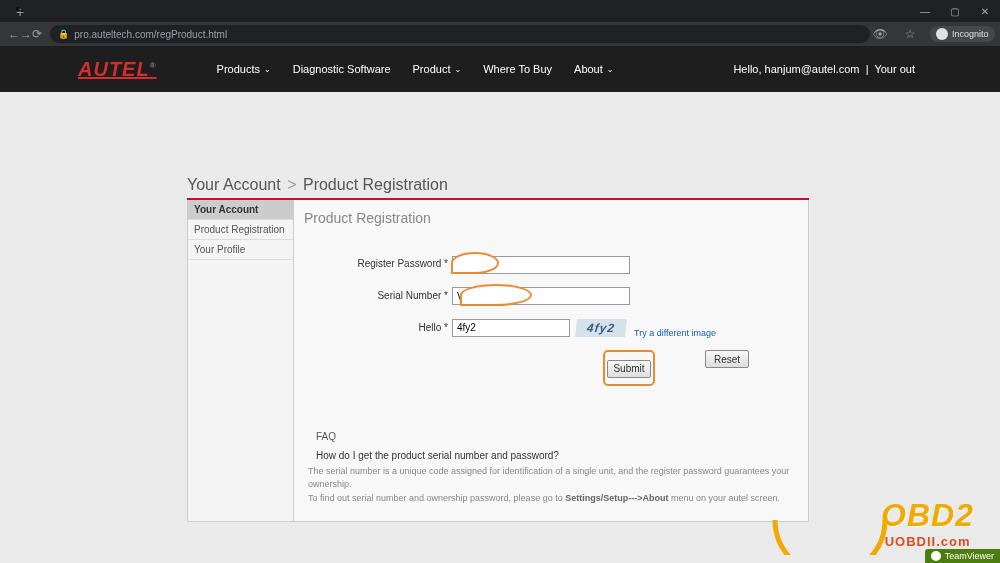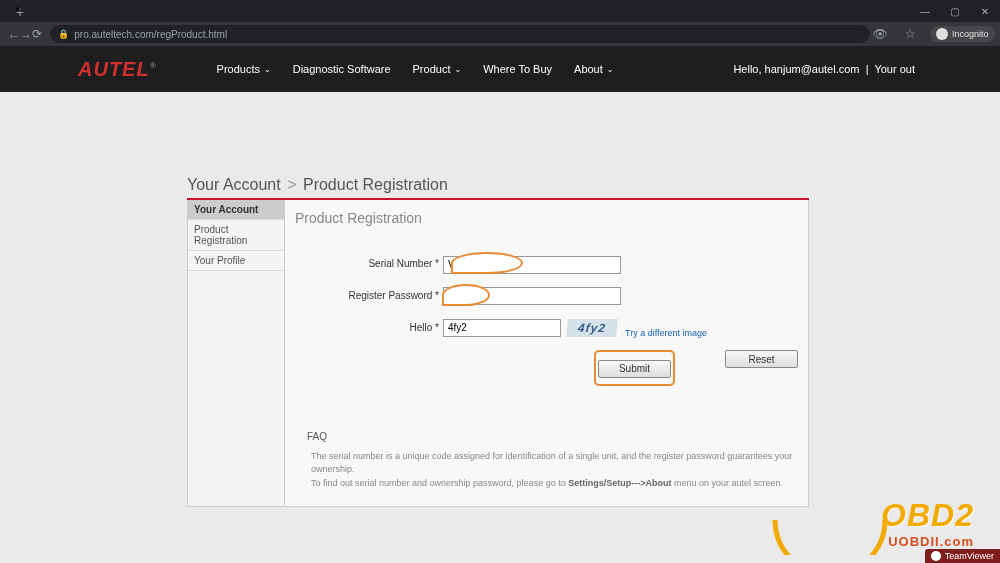--- a/index.html
+++ b/index.html
@@ -17,21 +17,21 @@
 .nav-bar { height: 24px; background: #35363a; display: flex; align-items: center; padding: 0 8px; }
 .nav-btn { color: #9aa0a6; width: 20px; text-align: center; font-size: 12px; }
 .url-bar { background: #202124; border-radius: 12px; height: 18px; flex: 0 0 820px; margin-left: 8px; display: flex; align-items: center; padding-left: 8px; color: #9aa0a6; font-size: 10px; }
 .lock { margin-right: 5px; font-size: 9px; }
 .nav-right { margin-left: auto; display: flex; align-items: center; gap: 10px; }
 .incog-badge { background: #45474a; color: #e0e0e0; font-size: 9px; padding: 2px 6px; border-radius: 9px; display: flex; align-items: center; gap: 4px; }
 .incog-icon { width: 12px; height: 12px; background: #e0e0e0; border-radius: 50%; display: inline-block; }
 
 
 .site-header { background: #1e1e1e; height: 46px; display: flex; align-items: center; padding: 0 85px 0 78px; }
-.logo { color: #d32f2f; font-weight: 900; font-size: 20px; letter-spacing: 1px; font-style: italic; }
+.logo { color: #d32f2f; font-weight: 900; font-size: 20px; letter-spacing: 1px; font-style: italic; text-decoration: underline; }
 .logo sup { font-size: 8px; color: #888; }
 .main-nav { display: flex; gap: 22px; margin-left: 60px; }
 .nav-item { color: #fff; font-size: 11px; display: flex; align-items: center; gap: 4px; }
 .chev { font-size: 8px; }
 .user-area { margin-left: auto; color: #fff; font-size: 11px; }
 .user-area a { color: #fff; text-decoration: none; }
 
 
 .content-wrap { padding: 84px 0 0 187px; }
 .breadcrumb { font-size: 16px; color: #555; margin-bottom: 4px; }
@@ -52,39 +52,39 @@
 .form-input { width: 178px; height: 18px; border: 1px solid #999; background: #fff; padding: 0 4px; font-size: 10px; }
 .input-wrap { position: relative; }
 .redact { position: absolute; left: 8px; top: -2px; width: 72px; height: 22px; background: #fff; border: 2px solid #e88b35; border-radius: 50% 50% 50% 0 / 50% 50% 50% 30%; z-index: 2; }
 .redact.shift { left: -1px; width: 48px; }
 
 .form-input.code { width: 118px; }
 .captcha { width: 50px; height: 18px; margin-left: 6px; background: #d5e2ea; color: #3a5a8a; font-style: italic; font-weight: bold; font-size: 12px; display: flex; align-items: center; justify-content: center; letter-spacing: 1px; transform: skewX(-6deg); }
 .try-link { color: #1a5fb4; font-size: 9px; margin-left: 8px; text-decoration: none; margin-top: 11px; }
 
 .btn-row { display: flex; gap: 56px; margin-left: 150px; margin-top: 8px; }
-.btn { width: 73px; height: 18px; border: 1px solid #888; background: linear-gradient(#f8f8f8, #ddd); font-size: 10px; color: #333; border-radius: 2px; cursor: pointer; position: relative; }
+.btn { width: 44px; height: 18px; border: 1px solid #888; background: linear-gradient(#f8f8f8, #ddd); font-size: 10px; color: #333; border-radius: 2px; cursor: pointer; position: relative; }
 .btn-highlight { border: 2px solid #e88b35; border-radius: 5px; padding: 6px 2px; margin-left: 149px; margin-right: -6px; }
 
 .cursor { position: absolute; top: 4px; left: 15px; font-size: 10px; pointer-events: none; color: #000; transform: rotate(-10deg); }
 
 .faq { margin-top: 45px; font-size: 10px; }
 .faq-title { color: #555; margin-bottom: 8px; padding-left: 12px; }
 .faq-q { color: #333; margin-left: 12px; margin-bottom: 4px; }
-.faq-a { color: #888; margin-left: 16px; line-height: 1.5; font-size: 9px; }
+.faq-a { color: #888; margin-left: 4px; line-height: 1.5; font-size: 9px; }
 .faq-a b { color: #666; }
 
 
-.watermark { position: absolute; bottom: 14px; right: 26px; text-align: right; }
+.watermark { position: absolute; bottom: 14px; right: 26px; text-align: center; }
 .wm1 { font-size: 32px; font-weight: 800; font-style: italic; color: #f2a900; letter-spacing: 1px; text-shadow: 1px 1px 0 #fff; }
 .wm2 { font-size: 13px; font-weight: bold; color: #d94f1e; letter-spacing: 1px; }
 .moon { position: absolute; right: 105px; bottom: 8px; width: 130px; height: 70px; }
 .moon svg { width: 100%; height: 100%; }
 
-.teamviewer { position: absolute; bottom: 0; right: 0; background: #7f1d1d; color: #fff; font-size: 9px; padding: 2px 6px; display: flex; align-items: center; gap: 4px; border-top-left-radius: 3px; }
+.teamviewer { position: absolute; bottom: 0; right: 0; background: #4d7c0f; color: #fff; font-size: 9px; padding: 2px 6px; display: flex; align-items: center; gap: 4px; border-top-left-radius: 3px; }
 .tv-icon { width: 10px; height: 10px; background: #fff; border-radius: 50%; display: inline-block; }
 </style>
 </head>
 <body>
 
 <div class="browser-chrome">
   <div class="tab-bar">
     <span class="new-tab">+</span>
     <div class="win-controls">
       <div class="win-btn">—</div>
@@ -150,52 +150,53 @@
   <div class="page-body">
     <div class="sidebar">
       <div class="side-item active">Your Account</div>
       <div class="side-item">Product Registration</div>
       <div class="side-item">Your Profile</div>
     </div>
     <div class="main-panel">
       <h2 class="panel-title">Product Registration</h2>
 
       <div class="form-row">
+        <label class="form-label">Register Password  *</label>
+        <div class="input-wrap">
+          <input class="form-input" type="password" value="" style="">
+          <div class="redact shift"></div>
+        </div>
+      </div>
+
+      <div class="form-row">
         <label class="form-label">Serial Number *</label>
         <div class="input-wrap">
           <input class="form-input" value="V" style="">
           <div class="redact"></div>
-        </div>
-      </div>
-
-      <div class="form-row">
-        <label class="form-label">Register Password  *</label>
-        <div class="input-wrap">
-          <input class="form-input" type="password" value="" style="">
-          <div class="redact shift"></div>
         </div>
       </div>
 
       <div class="form-row">
         <label class="form-label">Hello *</label>
         <input class="form-input code" value="4fy2" style="">
         <div class="captcha">4fy2</div>
         <a href="#" class="try-link">Try a different image</a>
       </div>
 
       <div class="btn-row">
         <span class="btn-highlight">
           <button class="btn">Submit</button>
           <span class="cursor">↖</span>
         </span>
         <button class="btn">Reset</button>
       </div>
 
       <div class="faq">
         <div class="faq-title">FAQ</div>
+        <div class="faq-q">How do I get the product serial number and password?</div>
         <div class="faq-a">
           <span>The serial number is a unique code assigned for identification of a single unit, and the register password guarantees your ownership.</span><br>
           <span>To find out serial number and ownership password, please go to </span><b>Settings/Setup---&gt;About</b><span> menu on your autel screen.</span>
         </div>
       </div>
 
     </div>
   </div>
 </div>
 

